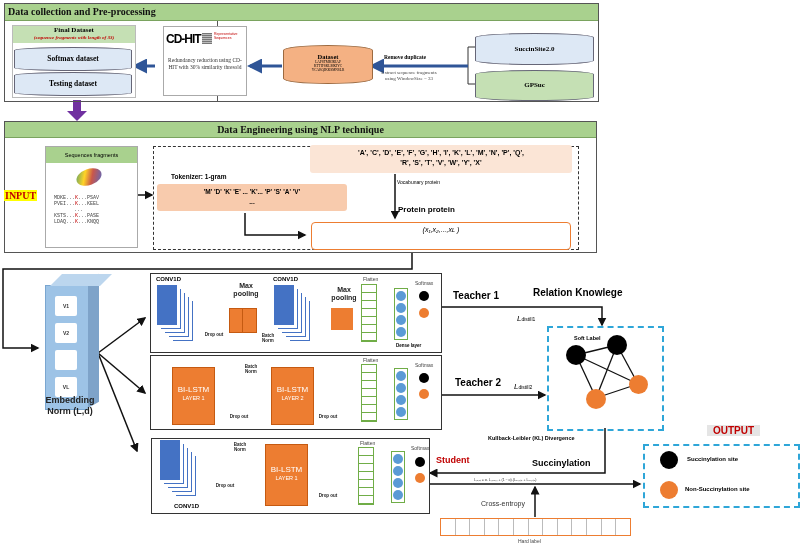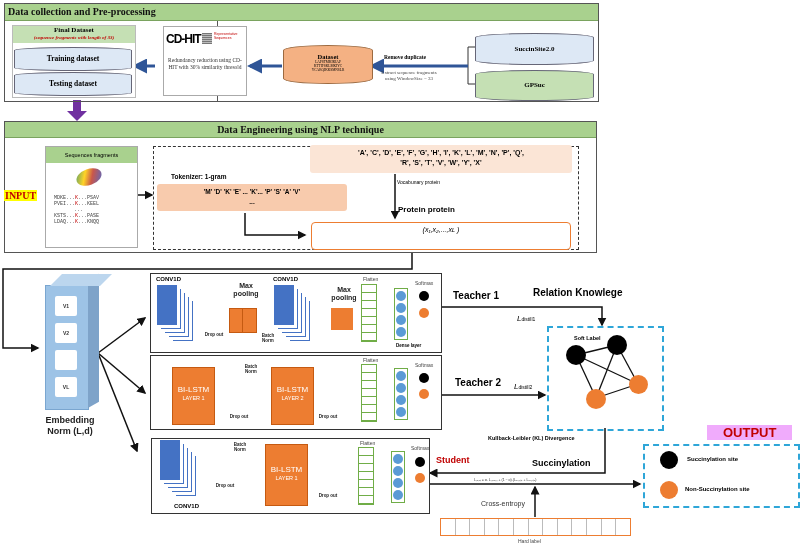--- a/index.html
+++ b/index.html
@@ -82,21 +82,21 @@
   <div class="green-head" data-name="section1-title" style="height:16px;line-height:16px;padding-left:3px;">Data collection and Pre-processing</div>
 </div>
 
 <div class="abs" data-name="final-dataset" style="left:12px;top:25px;width:122px;height:71px;border:1px solid #bbb;background:#fff;">
   <div style="background:#c5e0b4;height:17px;" class="center">
     <div class="serif bold" style="font-size:7px;line-height:8px;" data-name="final-dataset-title">Final Dataset</div>
     <div class="serif bold" style="font-size:5px;color:#c00000;font-style:italic;line-height:7px;" data-name="final-dataset-subtitle">(sequence fragments with length of 33)</div>
   </div>
 </div>
 <div class="cyl" data-name="training-dataset-cylinder" style="left:14px;top:47px;width:116px;height:22px;background:#dde8f5;">
-  <div class="serif bold center" style="font-size:7.5px;line-height:22px;" data-name="training-dataset-label">Training dataset</div>
+  <div class="serif bold center" style="font-size:7.5px;line-height:22px;" data-name="training-dataset-label">Softmax dataset</div>
 </div>
 <div class="cyl" data-name="testing-dataset-cylinder" style="left:14px;top:72px;width:116px;height:22px;background:#dde8f5;">
   <div class="serif bold center" style="font-size:7.5px;line-height:22px;" data-name="testing-dataset-label">Testing dataset</div>
 </div>
 
 <div class="abs" data-name="cdhit-box" style="left:163px;top:26px;width:82px;height:68px;border:1px solid #aaa;background:#fff;">
   <div style="position:absolute;left:2px;top:5px;font-weight:bold;font-size:12px;letter-spacing:-1px;" data-name="cdhit-logo">CD-HIT</div>
   <div style="position:absolute;left:38px;top:6px;width:10px;height:11px;background:repeating-linear-gradient(#777 0 1px,#bbb 1px 2px);" data-name="cdhit-stripes-icon"></div>
   <div style="position:absolute;left:50px;top:5px;width:30px;font-size:3.5px;color:#c00000;line-height:4px;" data-name="cdhit-logo-sub">Representative Sequences</div>
   <div class="serif center" style="position:absolute;left:2px;right:2px;top:30px;font-size:5.5px;line-height:7px;color:#333;" data-name="cdhit-description">Redundancy reduction using CD-HIT with 30% similarity thresold</div>
@@ -163,21 +163,21 @@
 <div class="abs" data-name="embedding-layer" style="left:45px;top:285px;width:42px;height:123px;background:#9dc3e6;border:1px solid #7aa6d0;">
   <div style="position:absolute;left:42px;top:-6px;width:11px;height:128px;background:#7ea3c9;transform:skewY(-30deg);transform-origin:left top;"></div>
   <div style="position:absolute;left:4px;top:-12px;width:50px;height:12px;background:#bcd6ee;transform:skewX(-45deg);transform-origin:left bottom;"></div>
   <div id="emb-cells">
       <div class="emb-cell" data-name="embedding-vector-cell" style="top: 10px;">V1</div>
       <div class="emb-cell" data-name="embedding-vector-cell" style="top: 37px;">V2</div>
       <div class="emb-cell" data-name="embedding-vector-cell" style="top: 64px;"></div>
       <div class="emb-cell" data-name="embedding-vector-cell" style="top: 91px;">VL</div>
     </div>
 </div>
-<div class="abs bold center" style="left:20px;top:415px;width:100px;font-size:9px;line-height:11px;color:#222;">
+<div class="abs bold center" style="left:20px;top:395px;width:100px;font-size:9px;line-height:11px;color:#222;">
   <div data-name="embedding-label-1">Embedding</div>
   <div data-name="embedding-label-2">Norm (L,d)</div>
 </div>
 
 <div class="abs" data-name="teacher1-model" style="left:150px;top:273px;width:290px;height:78px;border:1px solid #333;background:#fff;">
   <div class="abs bold" style="left:5px;top:2px;font-size:6px;" data-name="t1-conv-label-1">CONV1D</div>
   <div class="conv-stack abs" style="left:6px;top:11px;" data-name="t1-conv-stack-1"></div>
   <div class="abs lbl" style="left:78px;top:8px;width:34px;" data-name="t1-maxpool-label-1">Max pooling</div>
   <div class="abs" style="left:78px;top:34px;width:26px;height:23px;background:#ed7d31;border:1px solid #c55a11;" data-name="t1-maxpool-1">
       <div style="position:absolute;left:12px;top:0;bottom:0;width:1px;background:#c55a11;"></div>
@@ -263,21 +263,21 @@
     <div data-name="hard-label-cell" style="flex: 1 1 0%; border-right: 1px solid rgb(187, 187, 187);"></div>
     <div data-name="hard-label-cell" style="flex: 1 1 0%; border-right: 1px solid rgb(187, 187, 187);"></div>
     <div data-name="hard-label-cell" style="flex: 1 1 0%; border-right: 1px solid rgb(187, 187, 187);"></div>
     <div data-name="hard-label-cell" style="flex: 1 1 0%; border-right: 1px solid rgb(187, 187, 187);"></div>
     <div data-name="hard-label-cell" style="flex: 1 1 0%; border-right: 1px solid rgb(187, 187, 187);"></div>
     <div data-name="hard-label-cell" style="flex: 1 1 0%; border-right: 1px solid rgb(187, 187, 187);"></div>
     <div data-name="hard-label-cell" style="flex: 1 1 0%; border-right: none;"></div>
   </div>
 <div class="abs" style="left:518px;top:538px;font-size:5px;color:#444;" data-name="hard-label-text">Hard label</div>
 
-<div class="abs bold" style="left:707px;top:425px;background:#f0abfc;color:#c00000;font-size:13px;padding:0 16px;" data-name="output-label">OUTPUT</div>
+<div class="abs bold" style="left:707px;top:425px;background:#e5e5e5;color:#c00000;font-size:10px;padding:0 6px;" data-name="output-label">OUTPUT</div>
 <div class="abs" data-name="output-box" style="left:643px;top:444px;width:153px;height:60px;border:2px dashed #2ea6d8;">
   <div class="dot" style="left:15px;top:5px;width:18px;height:18px;background:#000;" data-name="succinylation-dot"></div>
   <div class="abs bold" style="left:42px;top:10px;font-size:6px;" data-name="output-item-succinylation">Succinylation site</div>
   <div class="dot" style="left:15px;top:35px;width:18px;height:18px;background:#ed7d31;" data-name="non-succinylation-dot"></div>
   <div class="abs bold" style="left:40px;top:40px;font-size:6px;" data-name="output-item-non-succinylation">Non-Succinylation site</div>
 </div>
 
 <style>
   .lstm { background:#ed7d31; border:1px solid #c55a11; color:#fff; text-align:center; line-height:9px; }
   .conv-stack { width:34px; height:60px; }

